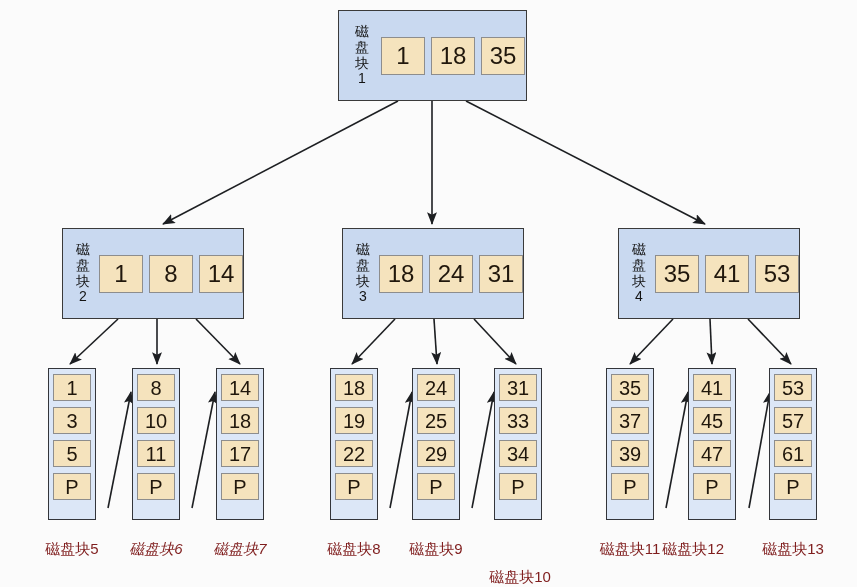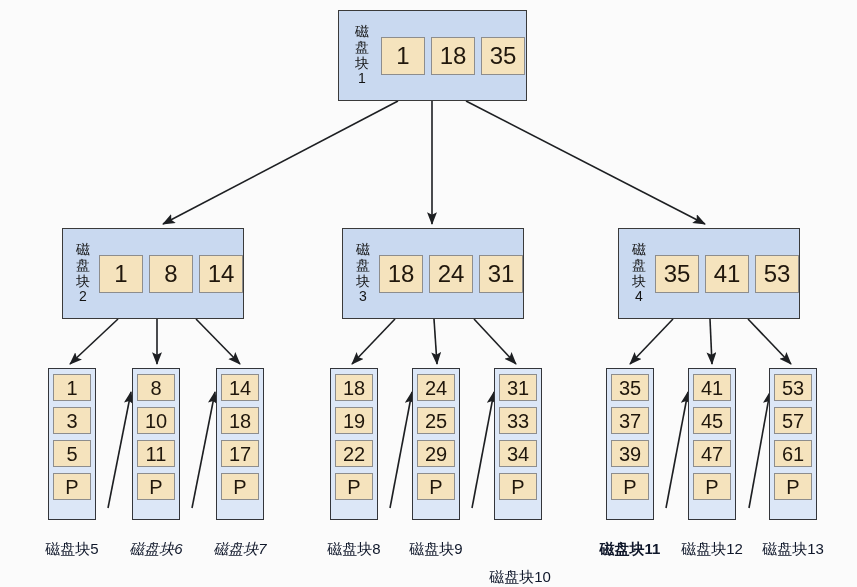--- a/index.html
+++ b/index.html
@@ -86,21 +86,21 @@
     font-size: 20px;
   }
   .leaf .key-cell.ptr {
     font-size: 20px;
   }
 
   
   .caption {
     position: absolute;
     font-size: 15px;
-    color: #0f172a;
+    color: #7f1d1d;
     text-align: center;
     white-space: nowrap;
   }
 </style>
 </head>
 <body>
 
 <div id="canvas">
 
   <svg id="edge-layer" viewBox="0 0 857 587" width="857" height="587" xmlns="http://www.w3.org/2000/svg">
@@ -247,17 +247,17 @@
     <div class="key-cell">61</div>
     <div class="key-cell ptr">P</div>
   </div>
 
   <div class="caption" style="left:32px;  top:540px; width:80px;">磁盘块5</div>
   <div class="caption" style="left:116px; top:540px; width:80px;font-style:italic;">磁盘块6</div>
   <div class="caption" style="left:200px; top:540px; width:80px;font-style:italic;">磁盘块7</div>
   <div class="caption" style="left:314px; top:540px; width:80px;">磁盘块8</div>
   <div class="caption" style="left:396px; top:540px; width:80px;">磁盘块9</div>
   <div class="caption" style="left:477px; top:540px; width:86px;margin-top:28px;">磁盘块10</div>
-  <div class="caption" style="left:587px; top:540px; width:86px;font-weight:bold;">磁盘块11</div>
-  <div class="caption" style="left:669px; top:540px; width:86px;">磁盘块12</div>
+  <div class="caption" style="left:587px; top:540px; width:86px;">磁盘块11</div>
+  <div class="caption" style="left:638px; top:540px; width:86px;text-align:right;">磁盘块12</div>
   <div class="caption" style="left:750px; top:540px; width:86px;">磁盘块13</div>
 
 </div>
 
 </body></html>

